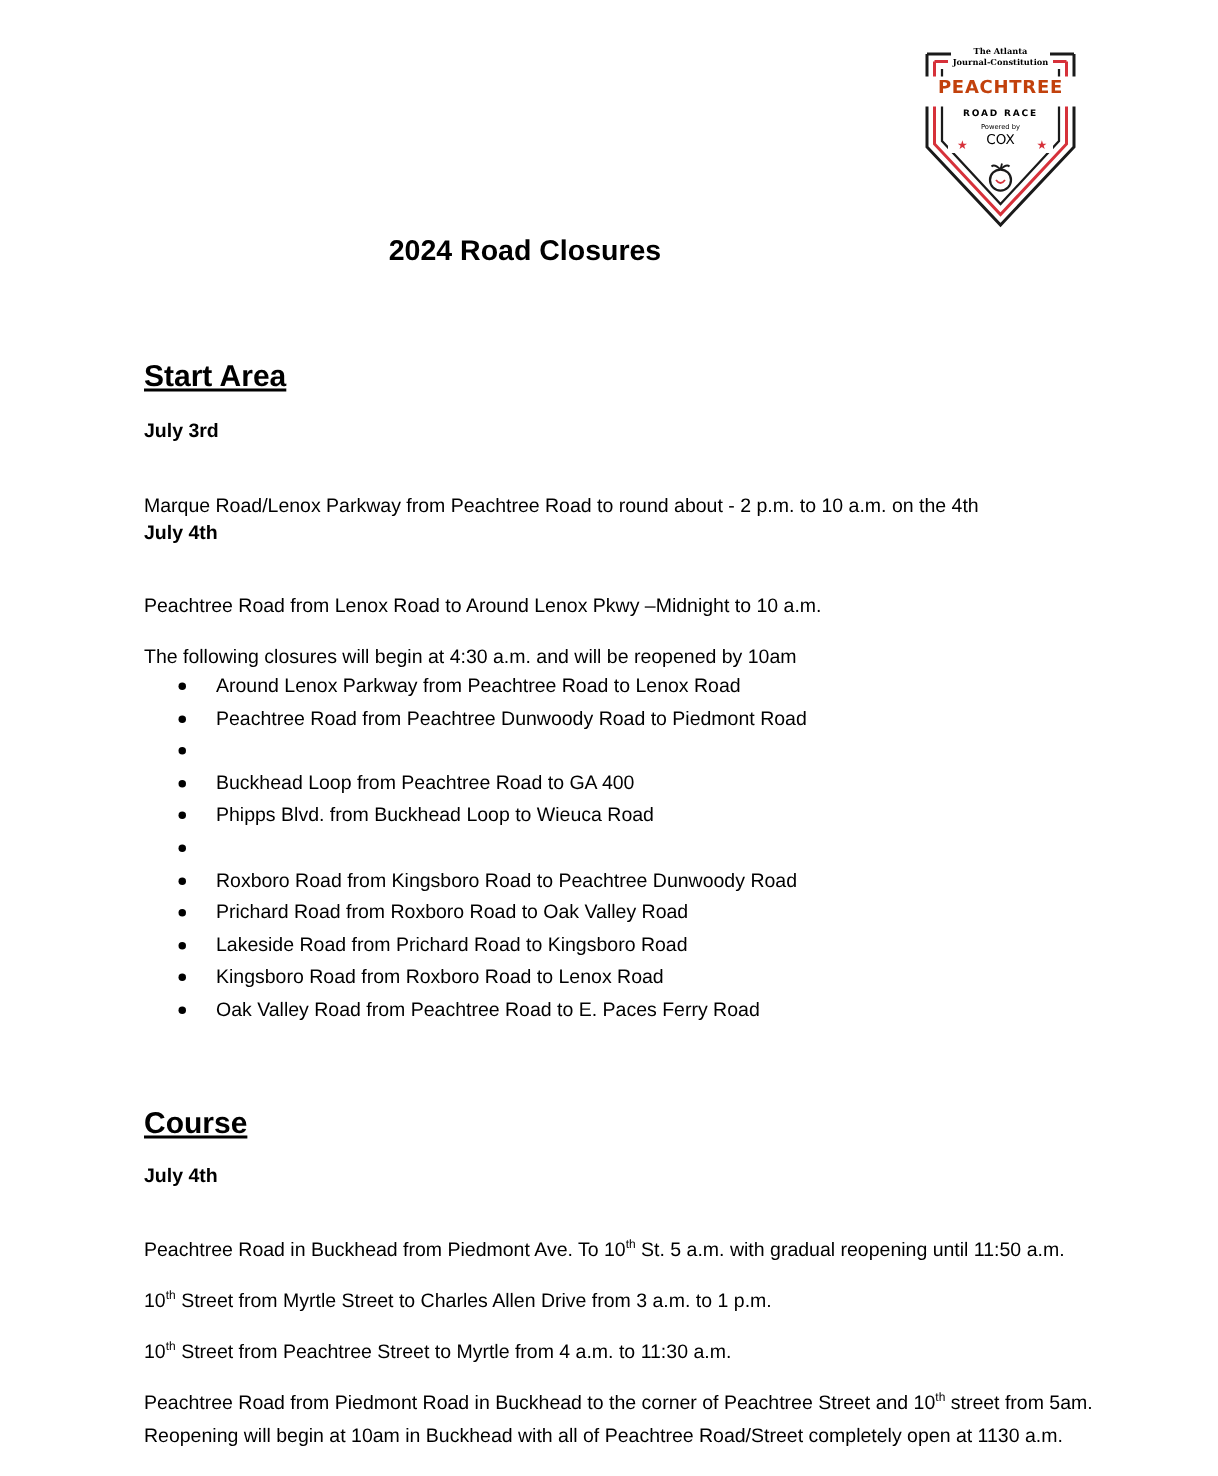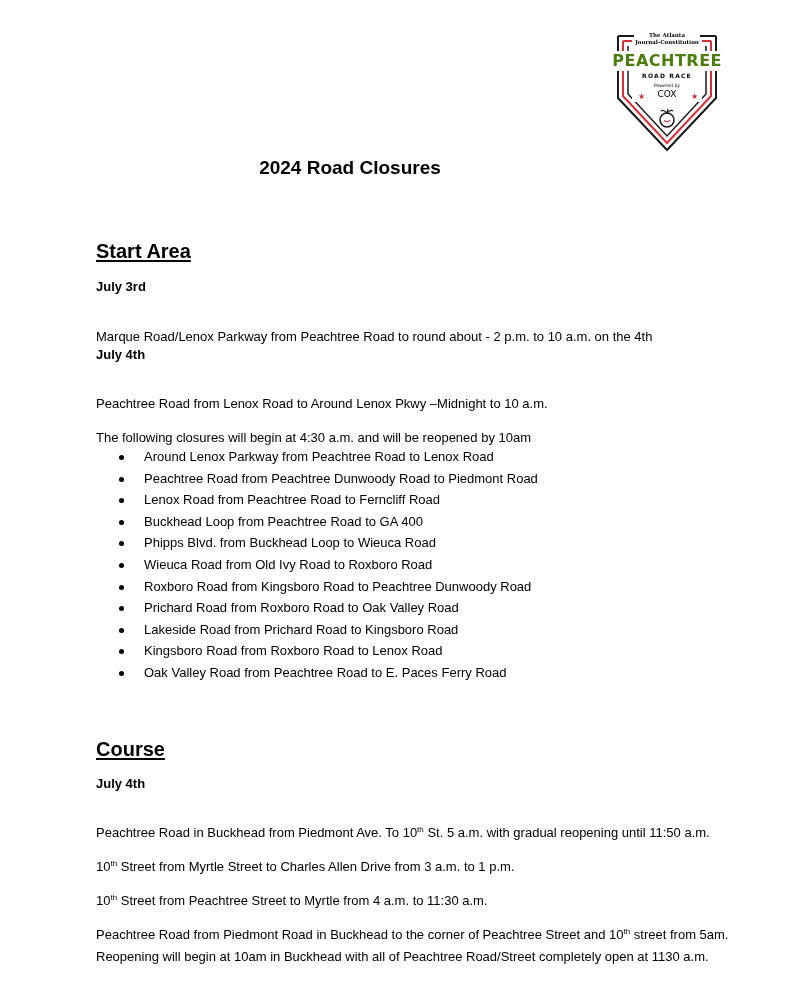--- a/index.html
+++ b/index.html
@@ -44,42 +44,42 @@
 
     <circle cx="55" cy="92" r="7" fill="none" stroke="#1a1a1a" stroke-width="1.5"></circle>
     <path d="M52 92 q3 4 6 0" fill="none" stroke="#d6313a" stroke-width="1.2"></path>
     <path d="M55 85 l1 -4 M55 85 q-4 -4 -6 -2 M55 85 q4 -4 6 -2" fill="none" stroke="#1a1a1a" stroke-width="1.2"></path>
 
     <text x="26" y="71" font-size="8" fill="#d6313a" font-family="DejaVu Sans, sans-serif">★</text>
     <text x="79" y="71" font-size="8" fill="#d6313a" font-family="DejaVu Sans, sans-serif">★</text>
   </svg>
   <div style="position:absolute;left:0;width:110px;top:4px;text-align:center;font-family:'DejaVu Serif',serif;font-size:5.5px;font-weight:bold;">The Atlanta</div>
   <div style="position:absolute;left:0;width:110px;top:11px;text-align:center;font-family:'DejaVu Serif',serif;font-size:5.5px;font-weight:bold;">Journal-Constitution</div>
-  <div style="position:absolute;left:0;width:110px;top:23px;text-align:right;font-family:'DejaVu Sans',sans-serif;font-size:16px;font-weight:bold;color:#4d7c0f;letter-spacing:0.5px;">PEACHTREE</div>
+  <div style="position:absolute;left:0;width:110px;top:23px;text-align:center;font-family:'DejaVu Sans',sans-serif;font-size:12px;font-weight:bold;color:#c2410c;letter-spacing:0.5px;">PEACHTREE</div>
   <div style="position:absolute;left:0;width:110px;top:44px;text-align:center;font-family:'DejaVu Sans',sans-serif;font-size:6px;font-weight:bold;letter-spacing:1.2px;">ROAD RACE</div>
   <div style="position:absolute;left:0;width:110px;top:55px;text-align:center;font-family:'DejaVu Sans',sans-serif;font-size:4.5px;">Powered by</div>
   <div style="position:absolute;left:0;width:110px;top:61px;text-align:center;font-family:'DejaVu Sans',sans-serif;font-size:9px;">COX</div>
 </div>
 
 <div class="title">2024 Road Closures</div>
 
 <div class="abs h2" style="top:240px;">Start Area</div>
 <div class="abs date" style="top:279px;">July 3rd</div>
 <div class="abs para" style="top:313px;">Marque Road/Lenox Parkway from Peachtree Road to round about -  2 p.m. to 10 a.m. on the 4th</div>
 <div class="abs date" style="top:347px;">July 4th</div>
 <div class="abs para" style="top:380px;">Peachtree Road from Lenox Road to Around Lenox Pkwy –Midnight to 10 a.m.</div>
 <div class="abs para" style="top:414px;">The following closures will begin at 4:30 a.m. and will be reopened by 10am</div>
 
 <ul class="bullets">
   <li><span class="dot"></span><span>Around Lenox Parkway from Peachtree Road to Lenox Road</span></li>
   <li><span class="dot"></span><span>Peachtree Road from Peachtree Dunwoody Road to Piedmont Road</span></li>
-  <li><span class="dot"></span><span>Lenox Road from Peachtree Road to Ferncliff Road</span></li>
+  <li><span class="dot"></span></li>
   <li><span class="dot"></span><span>Buckhead Loop from Peachtree Road to GA 400</span></li>
   <li><span class="dot"></span><span>Phipps Blvd. from Buckhead Loop to Wieuca Road</span></li>
-  <li><span class="dot"></span><span>Wieuca Road from Old Ivy Road to Roxboro Road</span></li>
+  <li><span class="dot"></span></li>
   <li><span class="dot"></span><span>Roxboro Road from Kingsboro Road to Peachtree Dunwoody Road</span></li>
   <li><span class="dot"></span><span>Prichard Road from Roxboro Road to Oak Valley Road</span></li>
   <li><span class="dot"></span><span>Lakeside Road from Prichard Road to Kingsboro Road</span></li>
   <li><span class="dot"></span><span>Kingsboro Road from Roxboro Road to Lenox Road</span></li>
   <li><span class="dot"></span><span>Oak Valley Road from Peachtree Road to E. Paces Ferry Road</span></li>
 </ul>
 
 <div class="abs h2" style="top:738px;">Course</div>
 <div class="abs date" style="top:776px;">July 4th</div>
 

